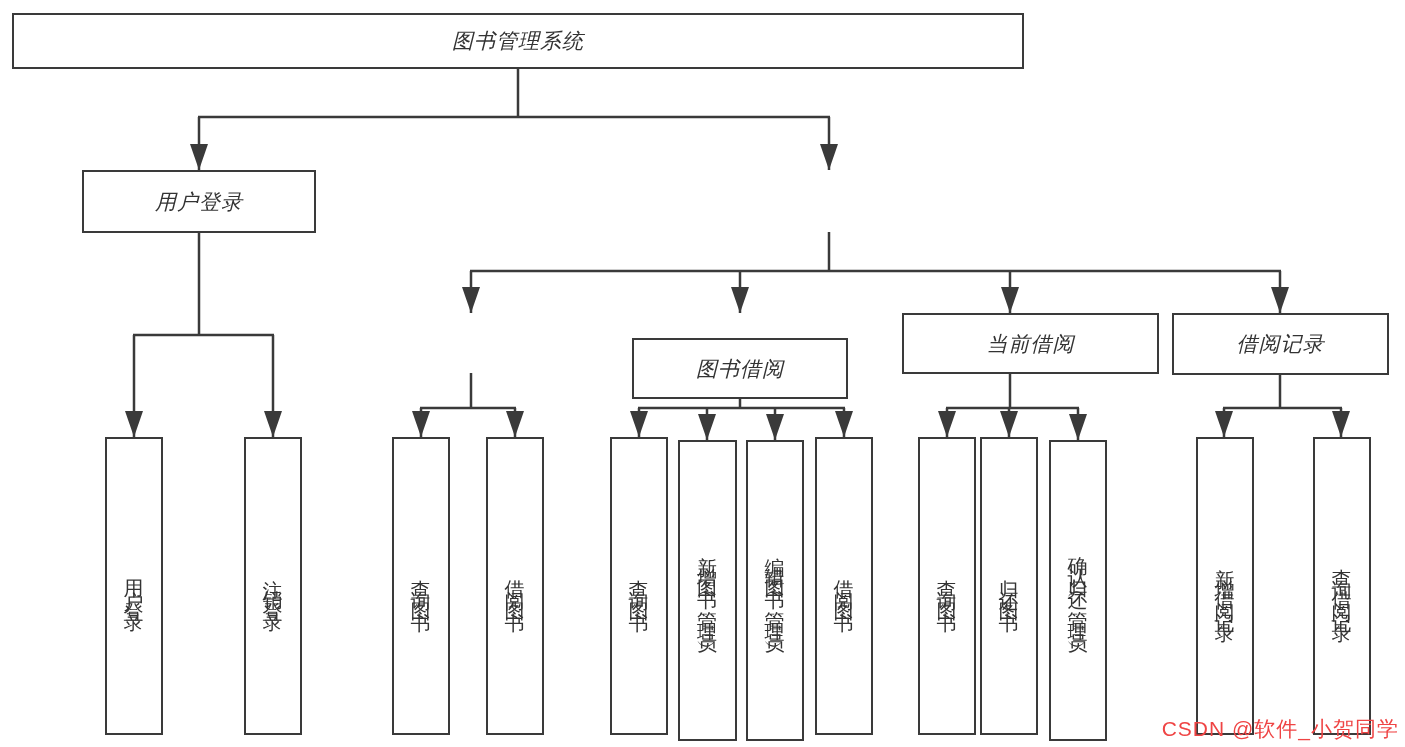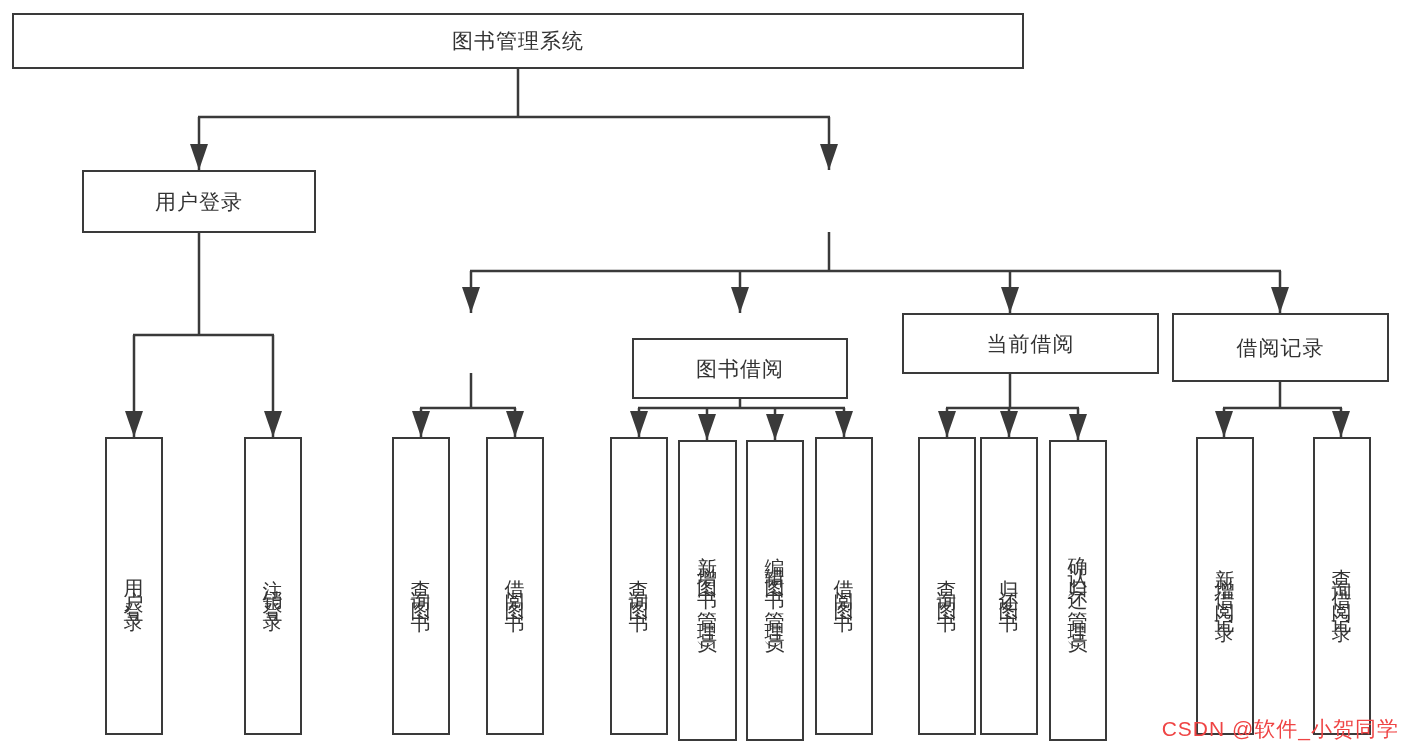--- a/index.html
+++ b/index.html
@@ -22,21 +22,21 @@
     position: absolute;
     box-sizing: border-box;
     border: 2px solid #3a3a3a;
     background: #ffffff;
     display: flex;
     align-items: center;
     justify-content: center;
     z-index: 2;
   }
   .hbox { font-size: 21px; }
-  .hbox .lbl { white-space: nowrap; letter-spacing: 1px; }
+  .hbox .lbl { white-space: nowrap; letter-spacing: 1px; font-style: italic; }
   .vbox .lbl {
     writing-mode: vertical-rl;
     text-orientation: mixed;
     font-size: 20px;
     letter-spacing: 11px;
     line-height: 1;
     white-space: nowrap;
   }
   .watermark {
     position: absolute;
@@ -111,21 +111,21 @@
   <div class="box hbox" style="left:82px; top:170px; width:234px; height:63px;">
     <span class="lbl">用户登录</span>
   </div>
 
   <div class="box hbox" style="left:632px; top:313px; width:216px; height:61px;margin-top:25px;">
     <span class="lbl">图书借阅</span>
   </div>
   <div class="box hbox" style="left:902px; top:313px; width:257px; height:61px;">
     <span class="lbl">当前借阅</span>
   </div>
-  <div class="box hbox" style="left:1172px; top:313px; width:217px; height:69px;text-align:center;">
+  <div class="box hbox" style="left:1172px; top:313px; width:217px; height:62px;text-align:center;">
     <span class="lbl">借阅记录</span>
   </div>
 
   <div class="box vbox" style="left:105px; top:437px; width:58px; height:298px;">
     <span class="lbl">用户登录</span>
   </div>
   <div class="box vbox" style="left:244px; top:437px; width:58px; height:298px;">
     <span class="lbl">注销登录</span>
   </div>
 

